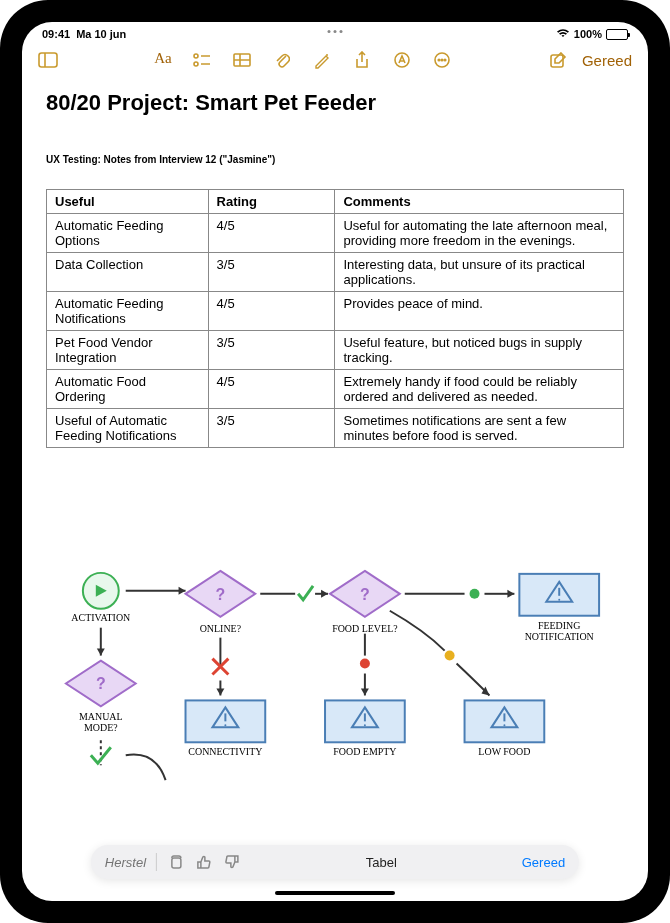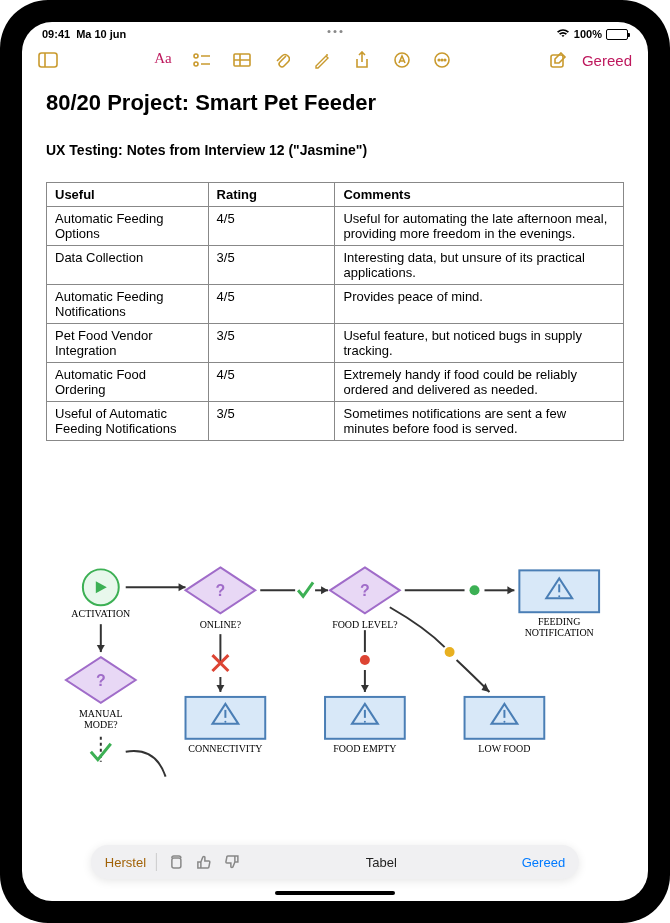--- a/index.html
+++ b/index.html
@@ -48,33 +48,33 @@
     .toolbar {
       display: flex;
       align-items: center;
       padding: 8px 16px;
       gap: 4px;
     }
     .toolbar-left { display: flex; gap: 12px; }
     .toolbar-center { flex: 1; display: flex; justify-content: center; gap: 20px; }
     .toolbar-right { display: flex; gap: 14px; align-items: center; }
     .tb-icon { width: 20px; height: 20px; display: flex; align-items: center; justify-content: center; color: #c99a2e; cursor: pointer; }
-    .tb-text { color: #be185d; font-size: 15px; cursor: pointer; }
+    .tb-text { color: #a16207; font-size: 15px; cursor: pointer; }
     .tb-text.aa { font-family: Georgia, serif; }
 
     .content {
       flex: 1;
       padding: 12px 24px;
       overflow: hidden;
       display: flex;
       flex-direction: column;
       gap: 24px;
     }
     .title { font-size: 22px; font-weight: 700; }
-    .subtitle { font-size: 14px; font-weight: 600; margin-top: 2px; }
+    .subtitle { font-size: 10px; font-weight: 600; margin-top: 14px; }
 
     table { border-collapse: collapse; width: 100%; font-size: 13px; }
     th, td { border: 1px solid #888; padding: 4px 8px; text-align: left; vertical-align: top; }
     th { font-weight: 700; }
     .col-feature { width: 28%; }
     .col-rating { width: 22%; }
     .col-comments { width: 50%; }
 
     .drawing {
       width: 100%;
@@ -90,21 +90,21 @@
       width: 78%;
       background: #f0f0f2;
       border-radius: 22px;
       display: flex;
       align-items: center;
       padding: 8px 14px;
       gap: 10px;
       font-size: 13px;
       box-shadow: 0 2px 10px rgba(0,0,0,0.1);
     }
-    .bb-label { color: #a16207; cursor: pointer; }
+    .bb-label { color: #737373; cursor: pointer; font-style: italic; }
     .bb-divider { width: 1px; height: 18px; background: #ccc; }
     .bb-icon { width: 18px; height: 18px; color: #888; cursor: pointer; display: flex; align-items: center; justify-content: center; }
     .bb-center { flex: 1; text-align: center; color: #222; }
     .bb-right { color: #007aff; cursor: pointer; }
 
     .home-indicator {
       position: absolute;
       bottom: 6px;
       left: 50%;
       transform: translateX(-50%);

